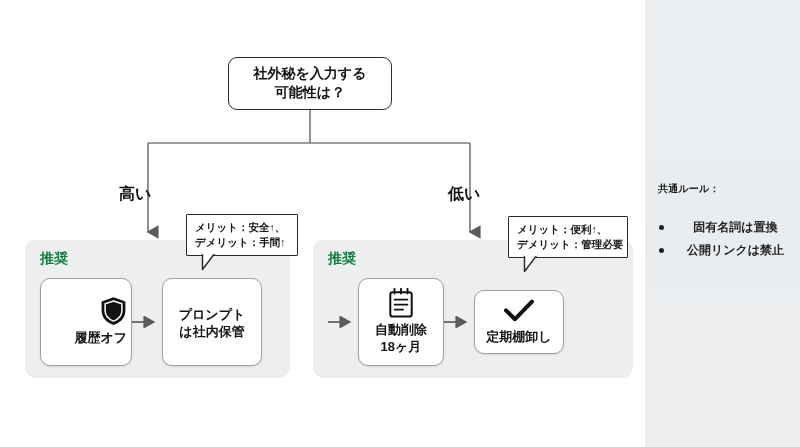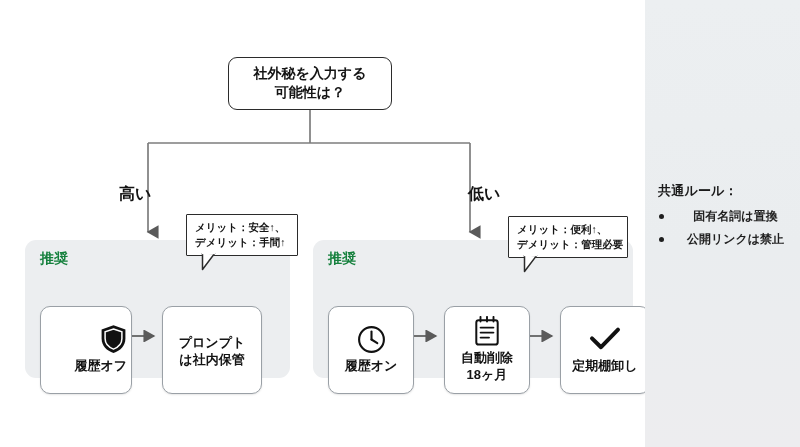--- a/index.html
+++ b/index.html
@@ -31,25 +31,25 @@
     background: linear-gradient(180deg, #eceff1 0%, #eaedef 55%, #ededef 100%);
     box-sizing: border-box;
   }
   .sidebar-inner {
     position: absolute;
     left: 13px;
     top: 182px;
     width: 140px;
   }
   .sidebar-title {
-    font-size: 13px;
+    font-size: 10px;
     font-weight: 700;
     color: #1a1a1a;
     letter-spacing: 0.2px;
-    margin-bottom: 9px;
+    margin-bottom: 24px;
   }
   .sidebar-list {
     list-style: none;
     margin: 0;
     padding: 0;
   }
   .sidebar-list li {
     position: relative;
     font-size: 12px;
     font-weight: 700;
@@ -106,21 +106,21 @@
   
   .branch-label {
     position: absolute;
     font-size: 16px;
     font-weight: 700;
     color: #141414;
     white-space: nowrap;
     margin-top: 12px;
   }
   .branch-label.left  { left: 119px; top: 172px; }
-  .branch-label.right { left: 468px; top: 172px; }
+  .branch-label.right { left: 448px; top: 172px; }
 
   
   .panel {
     position: absolute;
     background: #eceef0;
     border-radius: 11px;
     box-sizing: border-box;
   }
   .panel.left  { left: 25px;  top: 240px; width: 265px; height: 138px; }
   .panel.right { left: 313px; top: 240px; width: 320px; height: 138px; }
@@ -144,21 +144,20 @@
     background: #ffffff;
     border: 1.4px solid #9aa0a6;
     border-radius: 10px;
     box-sizing: border-box;
     display: flex;
     flex-direction: column;
     align-items: center;
     justify-content: center;
     padding: 7px 4px 8px;
     box-shadow: 0 1px 2px rgba(0,0,0,0.10);
-    margin-top: 28px;
   }
   .node .node-label {
     font-size: 13px;
     font-weight: 700;
     color: #141414;
     text-align: center;
     line-height: 1.24;
     margin-top: 4px;
   }
   .node .icon-wrap {
@@ -168,21 +167,21 @@
     justify-content: center;
   }
   .node.no-icon {
     justify-content: center;
   }
 
   .n-rireki-off   { width: 92px; height: 88px; align-items: flex-end; }
   .n-prompt       { width: 100px; height: 88px; }
   .n-rireki-on    { width: 86px; height: 88px; }
   .n-autodel      { width: 86px; height: 88px; }
-  .n-stocktake    { width: 90px; height: 88px; }
+  .n-stocktake    { width: 90px; height: 64px; }
 
   .inline-arrow {
     width: 30px;
     height: 12px;
     position: relative;
     flex: 0 0 auto;
   }
   .inline-arrow svg { display: block; }
 
   
@@ -272,30 +271,20 @@
         </div>
       </div>
 
     </div>
   </div>
 
   <div class="panel right">
     <div class="panel-title">推奨</div>
     <div class="panel-row">
 
-      <div class="node n-rireki-on">
-        <div class="icon-wrap">
-          <svg width="29" height="29" viewBox="0 0 29 29">
-            <circle cx="14.5" cy="14.5" r="12.4" fill="none" stroke="#111111" stroke-width="2.1"></circle>
-            <line x1="14.5" y1="14.5" x2="14.5" y2="6.6" stroke="#111111" stroke-width="2.1" stroke-linecap="round"></line>
-            <line x1="14.5" y1="14.5" x2="20.3" y2="18.1" stroke="#111111" stroke-width="2.1" stroke-linecap="round"></line>
-          </svg>
-        </div>
-        <div class="node-label">履歴オン</div>
-      </div>
 
       <div class="inline-arrow">
         <svg width="30" height="12" viewBox="0 0 30 12">
           <line x1="0" y1="6" x2="22" y2="6" stroke="#5a5a5a" stroke-width="1.7" marker-end="url(#arrowRight)"></line>
         </svg>
       </div>
 
       <div class="node n-autodel">
         <div class="icon-wrap">
           <svg width="26" height="30" viewBox="0 0 26 30">

